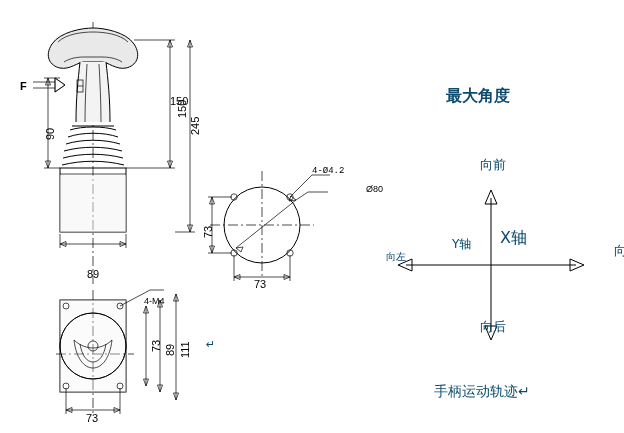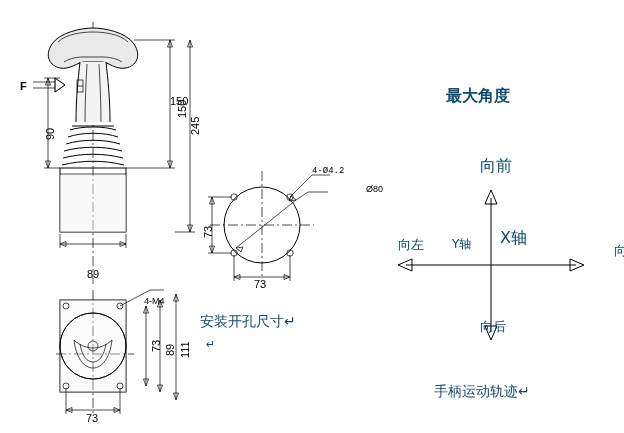--- a/index.html
+++ b/index.html
@@ -181,38 +181,37 @@
     <path class="dim" d="M94,112 l-6,-2.5 v5 z" fill="#000"></path>
     <line class="dim" x1="38" y1="90" x2="38" y2="116"></line>
     <line class="dim" x1="94" y1="90" x2="94" y2="116"></line>
   </svg>
 
   <div class="lbl-sm" style="left:312px;top:166px;font-family:Liberation Mono, monospace;">4-Ø4.2</div>
   <div class="lbl-sm" style="left:326px;top:184px;margin-left:40px;">Ø80</div>
   <div class="lbl" style="left:202px;top:238px;transform:rotate(-90deg);transform-origin:left top;">73</div>
   <div class="lbl" style="left:254px;top:278px;">73</div>
 
-  <div class="cn" style="left:200px;top:313px;font-size:14px;">安装开孔尺寸↵</div>
   <div class="cn" style="left:206px;top:338px;font-size:11px;">↵</div>
 
   <div class="cn" style="left:446px;top:86px;font-size:16px;font-weight:bold;">最大角度</div>
 
   <svg class="abs" style="left:378px;top:180px;" width="226" height="180">
 
     <line class="ln" x1="113" y1="18" x2="113" y2="152"></line>
     <path class="ln" d="M113,10 l-6,14 h12 z" fill="#000"></path>
     <path class="ln" d="M113,160 l-6,-14 h12 z" fill="#000"></path>
 
     <line class="ln" x1="28" y1="85" x2="198" y2="85"></line>
     <path class="ln" d="M20,85 l14,-6 v12 z" fill="#000"></path>
     <path class="ln" d="M206,85 l-14,-6 v12 z" fill="#000"></path>
   </svg>
 
-  <div class="cn" style="left:480px;top:156px;font-size:16px;">向前</div>
+  <div class="cn" style="left:480px;top:156px;font-size:13px;">向前</div>
   <div class="cn" style="left:480px;top:318px;font-size:13px;">向后</div>
-  <div class="cn" style="left:386px;top:236px;font-size:13px;margin-left:12px;">向左</div>
+  <div class="cn" style="left:386px;top:250px;font-size:10px;">向左</div>
   <div class="cn" style="left:578px;top:242px;font-size:13px;margin-left:36px;">向右</div>
   <div class="cn" style="left:452px;top:236px;font-size:12px;">Y轴</div>
   <div class="cn" style="left:500px;top:228px;font-size:16px;">X轴</div>
 
   <div class="cn" style="left:434px;top:383px;font-size:14px;">手柄运动轨迹↵</div>
 
 </div>
 
 </body></html>

